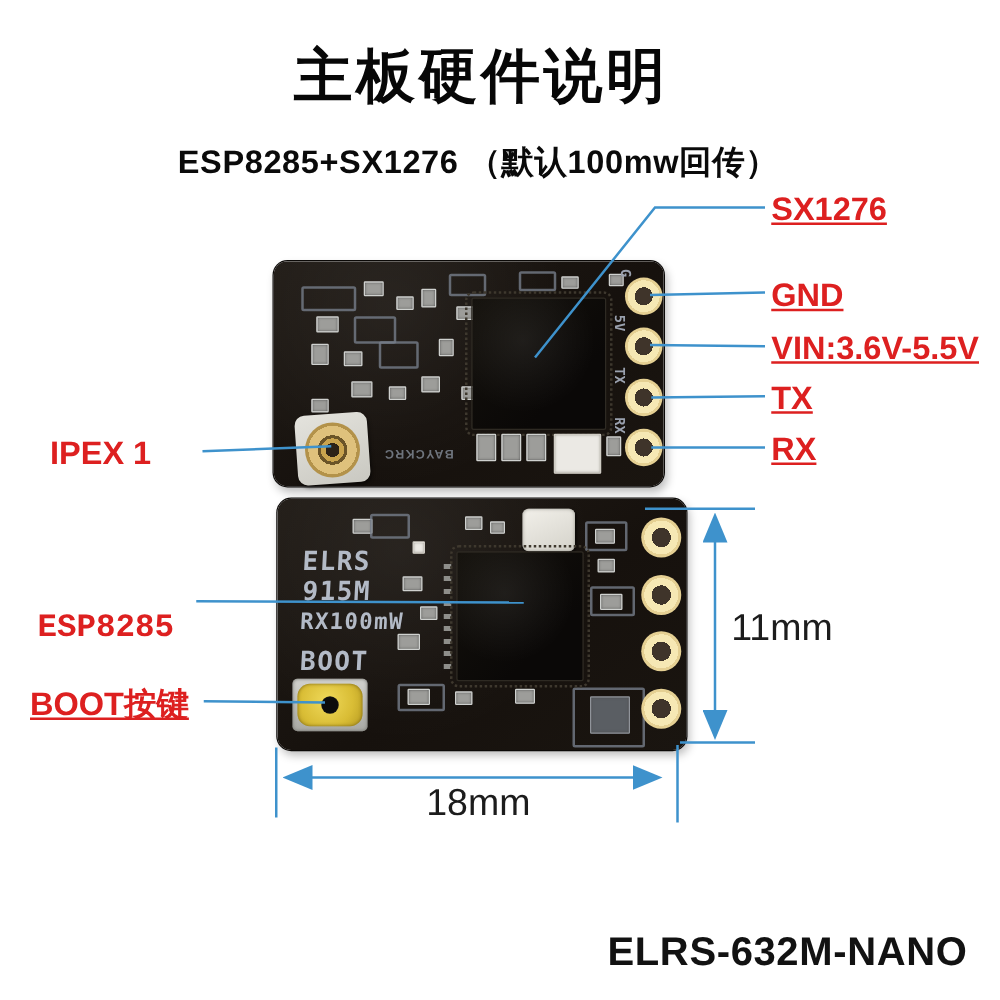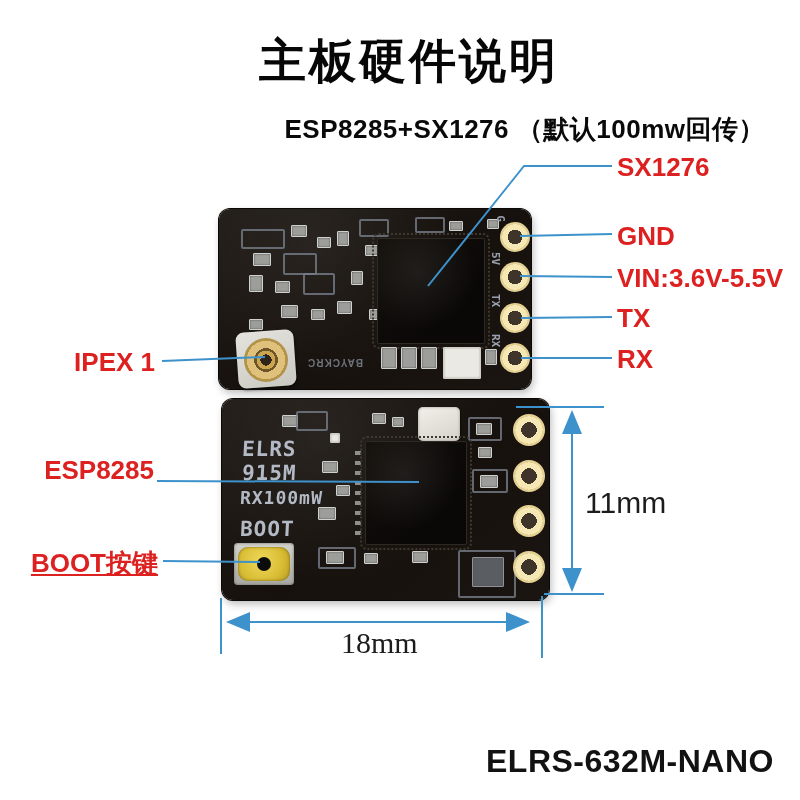--- a/index.html
+++ b/index.html
@@ -7,37 +7,37 @@
     width:800px;height:800px;position:relative;overflow:hidden;
     background:#ffffff;
     font-family:"Liberation Sans","DejaVu Sans",sans-serif;
     color:#111;
   }
   .abs{position:absolute;}
 
   
   .page-title{
     top:30px;left:0;width:770px;text-align:center;
-    font-size:47px;font-weight:bold;letter-spacing:3px;color:#070707;padding-left:24px;
+    font-size:47px;font-weight:bold;letter-spacing:3px;color:#070707;
   }
   .page-subtitle{
-    top:112px;left:0;width:765px;text-align:right;
+    top:112px;left:0;width:765px;text-align:center;
     font-size:26px;font-weight:bold;color:#0a0a0a;letter-spacing:.5px;
   }
   .product-name{
     top:743px;left:486px;font-size:32px;font-weight:bold;color:#121212;letter-spacing:.5px;
   }
 
   
   .red-label{
     position:absolute;color:#dd2020;font-weight:bold;font-size:26px;
     line-height:28px;white-space:nowrap;
   }
-  .red-label.rt{text-align:left;}
-  .red-label.lt{text-align:right;}
+  .red-label.rt{text-align:left;text-decoration:underline;}
+  .red-label.lt{}
   .dim-text{
     position:absolute;color:#1c1c1c;font-size:30px;line-height:30px;white-space:nowrap;
   }
 
   
   .board{
     position:absolute;border-radius:11px;
     background:
       radial-gradient(circle at 30% 20%, rgba(255,255,255,.06), transparent 55%),
       linear-gradient(145deg,#201b16 0%,#16110d 55%,#1a1510 100%);
@@ -240,19 +240,19 @@
     <line x1="230" y1="622" x2="526" y2="622" marker-start="url(#ah)" marker-end="url(#ah)"></line>
   </g>
 </svg>
 
 <div class="red-label rt" style="left:617px;top:153px;">SX1276</div>
 <div class="red-label rt" style="left:617px;top:222px;">GND</div>
 <div class="red-label rt" style="left:617px;top:264px;">VIN:3.6V-5.5V</div>
 <div class="red-label rt" style="left:617px;top:304px;">TX</div>
 <div class="red-label rt" style="left:617px;top:345px;">RX</div>
 <div class="red-label lt" style="left:40px;top:348px;width:115px;">IPEX 1</div>
-<div class="red-label lt" style="left:30px;top:456px;width:124px;">ESP8285</div>
+<div class="red-label lt" style="left:30px;top:488px;width:124px;font-family:Liberation Mono, monospace;">ESP8285</div>
 <div class="red-label lt" style="left:24px;top:549px;width:134px;text-decoration:underline;">BOOT按键</div>
 
 <div class="dim-text" style="left:585px;top:488px;">11mm</div>
-<div class="dim-text" style="left:341px;top:628px;font-family:Liberation Serif, serif;">18mm</div>
+<div class="dim-text" style="left:341px;top:628px;">18mm</div>
 
 <div class="abs product-name">ELRS-632M-NANO</div>
 
 </body></html>

